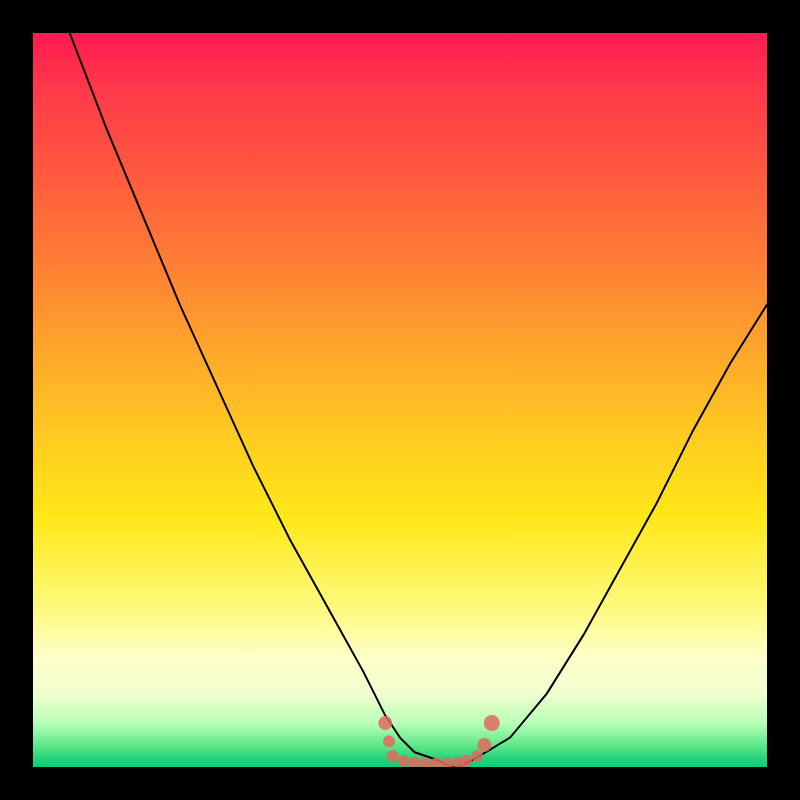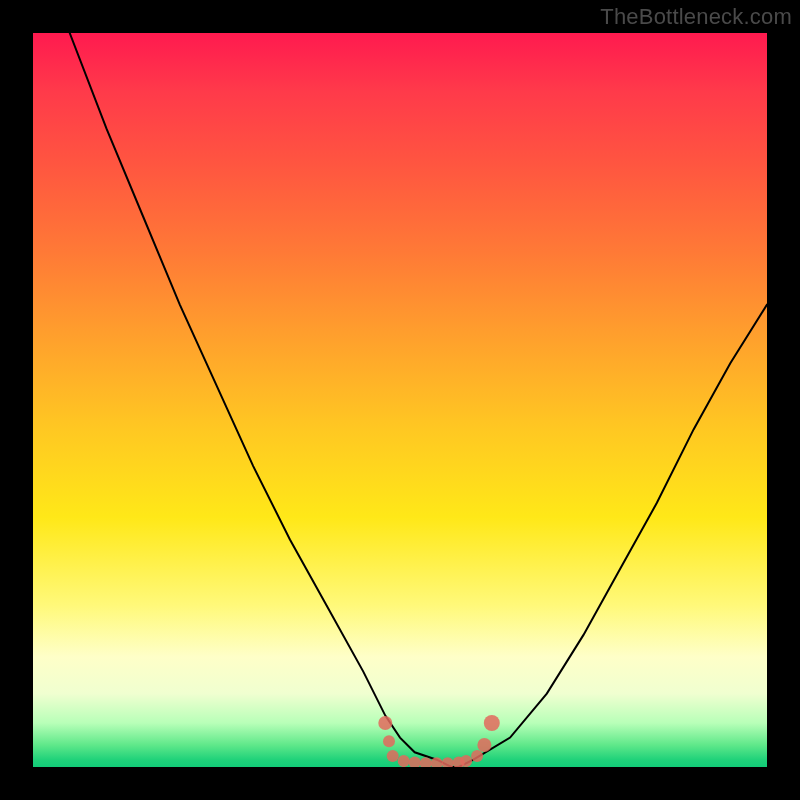--- a/index.html
+++ b/index.html
@@ -83,14 +83,13 @@
           <circle cx="414.7" cy="730.3" r="6" fill="#e26a5d" fill-opacity="0.85"></circle>
           <circle cx="425.7" cy="729.6" r="6" fill="#e26a5d" fill-opacity="0.85"></circle>
           <circle cx="433.1" cy="728.1" r="6" fill="#e26a5d" fill-opacity="0.85"></circle>
           <circle cx="444.1" cy="723.0" r="6" fill="#e26a5d" fill-opacity="0.85"></circle>
           <circle cx="451.4" cy="712.0" r="7" fill="#e26a5d" fill-opacity="0.85"></circle>
           <circle cx="458.8" cy="690.0" r="8" fill="#e26a5d" fill-opacity="0.85"></circle>
         </g>
     </svg>
   </div>
 
-  <div class="watermark">TheBottleneck.com</div>
 </div>
 
 </body></html>

